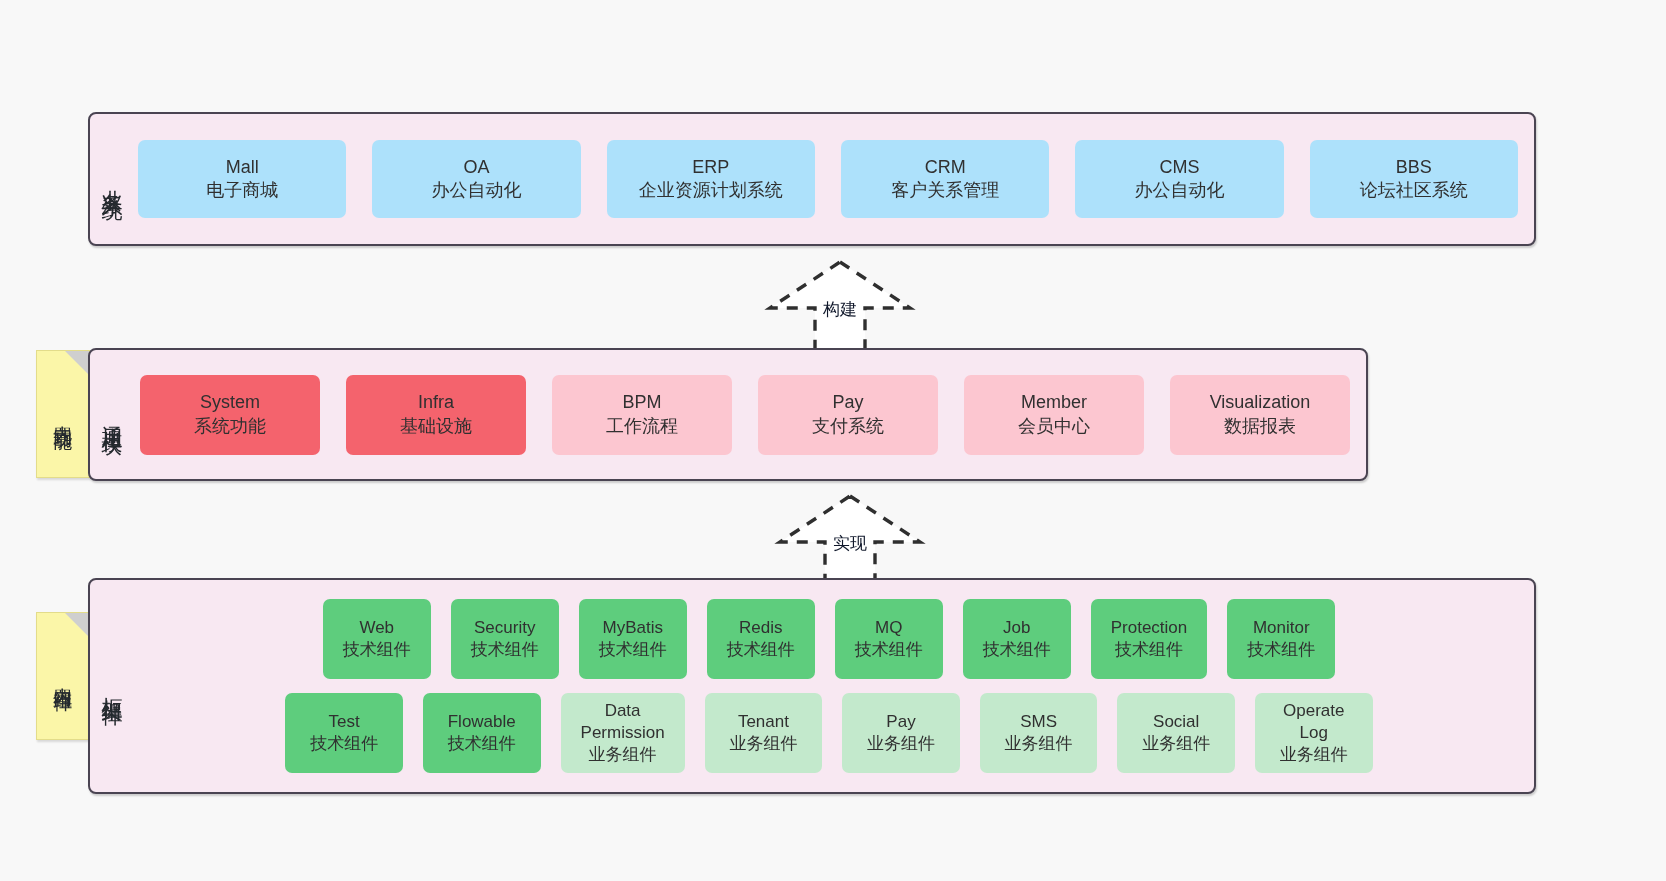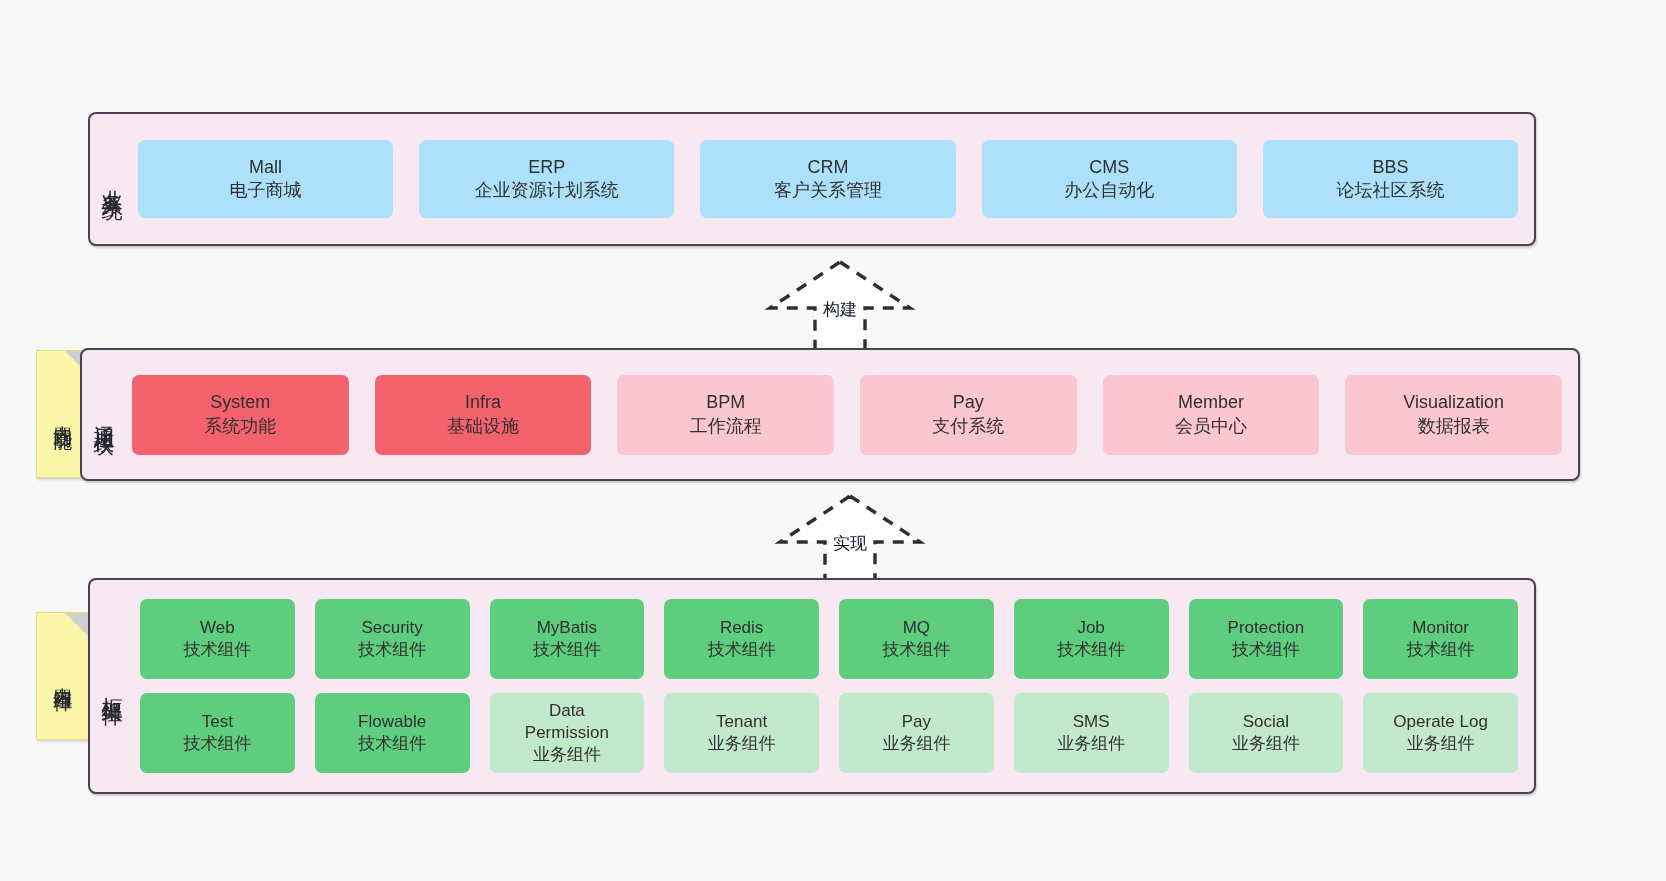--- a/index.html
+++ b/index.html
@@ -74,25 +74,25 @@
   .c-red         { background: #f4636d; }
   .c-pink        { background: #fcc6d0; }
   .c-green       { background: #5ecd7d; }
   .c-lightgreen  { background: #c3e9cc; }
 
   
   #layer-business { left: 88px; top: 112px; width: 1448px; height: 134px; }
   #layer-business .layer-body { padding: 0 16px 0 4px; }
   #layer-business .cell { height: 78px; }
 
-  #layer-common   { left: 80px; top: 348px; width: 1500px; height: 133px; }
+  #layer-common   { left: 88px; top: 348px; width: 1280px; height: 133px; }
   #layer-common .cell { height: 80px; }
 
   #layer-framework{ left: 88px; top: 578px; width: 1448px; height: 216px; }
-  #layer-framework .layer-body { gap: 14px; padding: 0 16px 0 6px; }
+  #layer-framework .layer-body { gap: 14px; padding: 0 16px 0 6px; align-items: center; }
   #layer-framework .row { gap: 20px; }
   #layer-framework .cell { height: 80px; font-size: 17px; }
 
   
   .note {
     position: absolute;
     background: #fbf6a8;
     border: 1px solid #e3dc8a;
     display: flex;
     align-items: center;
@@ -143,20 +143,24 @@
 
   <div class="layer" id="layer-business">
     <div class="layer-title">业务系统</div>
     <div class="layer-body">
       <div class="row">
         <div class="cell c-blue">
           <span class="en">Mall</span>
           <span class="cn">电子商城</span>
         </div>
         <div class="cell c-blue">
+          <span class="en">OA</span>
+          <span class="cn">办公自动化</span>
+        </div>
+        <div class="cell c-blue">
           <span class="en">ERP</span>
           <span class="cn">企业资源计划系统</span>
         </div>
         <div class="cell c-blue">
           <span class="en">CRM</span>
           <span class="cn">客户关系管理</span>
         </div>
         <div class="cell c-blue">
           <span class="en">CMS</span>
           <span class="cn">办公自动化</span>

